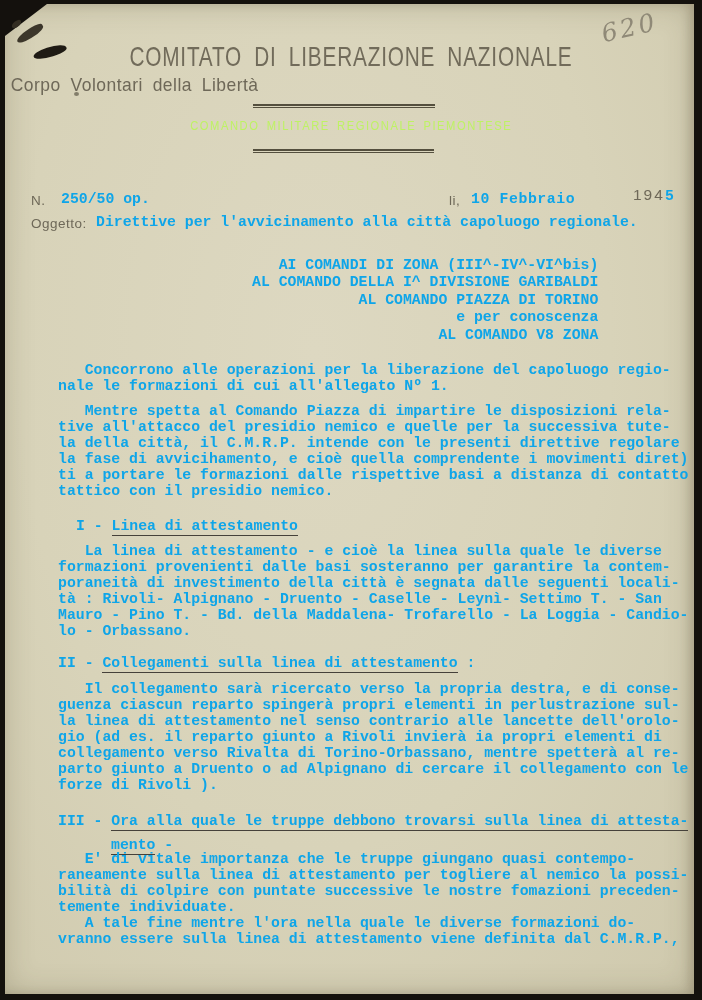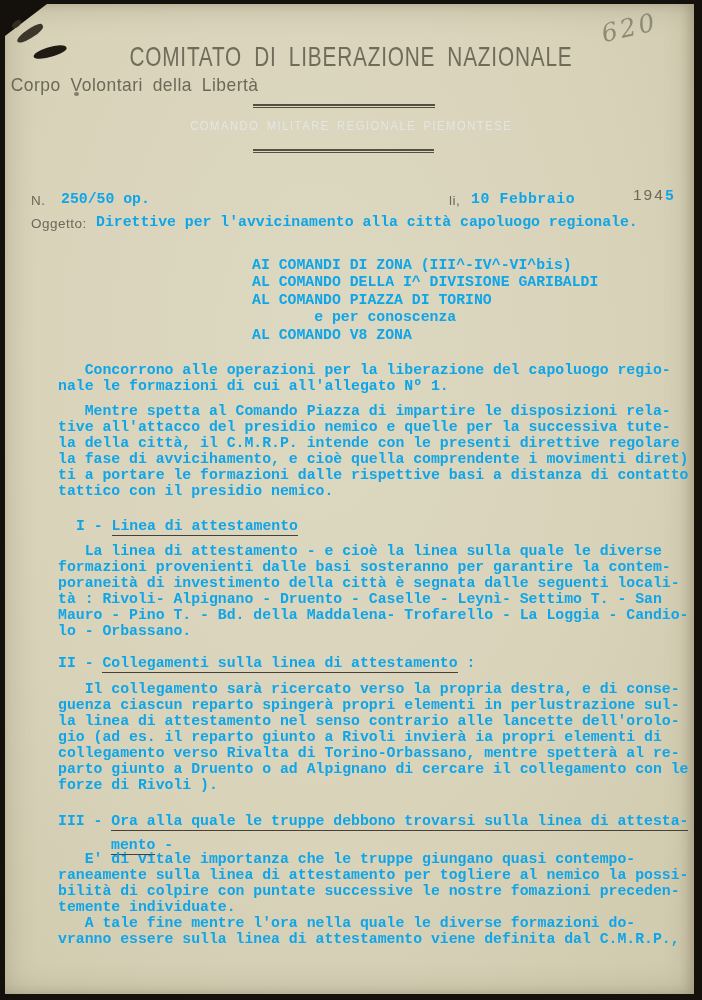--- a/index.html
+++ b/index.html
@@ -18,38 +18,38 @@
     clip-path: polygon(42px 0, 100% 0, 100% 100%, 0 100%, 0 32px);
   }
   .tear{position:absolute;}
   .abs{position:absolute;white-space:pre;}
   .mono{
     font-family:"Liberation Mono","DejaVu Sans Mono",monospace;
     font-size:14.8px;line-height:16px;font-weight:bold;
     color:#0ea5e9;
   }
   pre.para{margin:0;}
-  .recipients{line-height:17.4px;}
+  .recipients{line-height:17.4px;text-align:right;}
   .print{
     font-family:"Liberation Sans",sans-serif;
     color:#6e6858;font-size:13.5px;letter-spacing:.5px;
   }
   .lh-title{
     position:absolute;top:42px;left:0;width:100%;text-align:center;
     color:#716b5a;font-size:26px;letter-spacing:1px;word-spacing:7px;
   }
   .lh-title>span{display:inline-block;transform:scaleX(.8) scaleY(1.05);transform-origin:50% 50%;}
   .lh-sub{
     position:absolute;top:74px;left:0;width:100%;
     color:#6e6858;font-size:19px;letter-spacing:.5px;word-spacing:5px;
   }
   .lh-sub>span{display:inline-block;transform:scaleX(.92);transform-origin:50% 50%;}
   .lh-cmd{
     position:absolute;top:118px;left:0;width:100%;text-align:center;
-    color:#e5e5e5;font-size:13px;letter-spacing:1.8px;word-spacing:3px;
+    color:#bef264;font-size:13px;letter-spacing:1.8px;word-spacing:3px;
   }
   .lh-cmd>span{display:inline-block;transform:scaleX(.86);transform-origin:50% 50%;}
   .rule{
     position:absolute;height:4px;box-sizing:border-box;
     border-top:2px solid #544f3e;border-bottom:1px solid #544f3e;
   }
   .pencil{
     position:absolute;left:601px;top:13px;
     font-family:"DejaVu Serif",serif;font-style:italic;
     font-size:25px;color:#8f8977;letter-spacing:3px;

